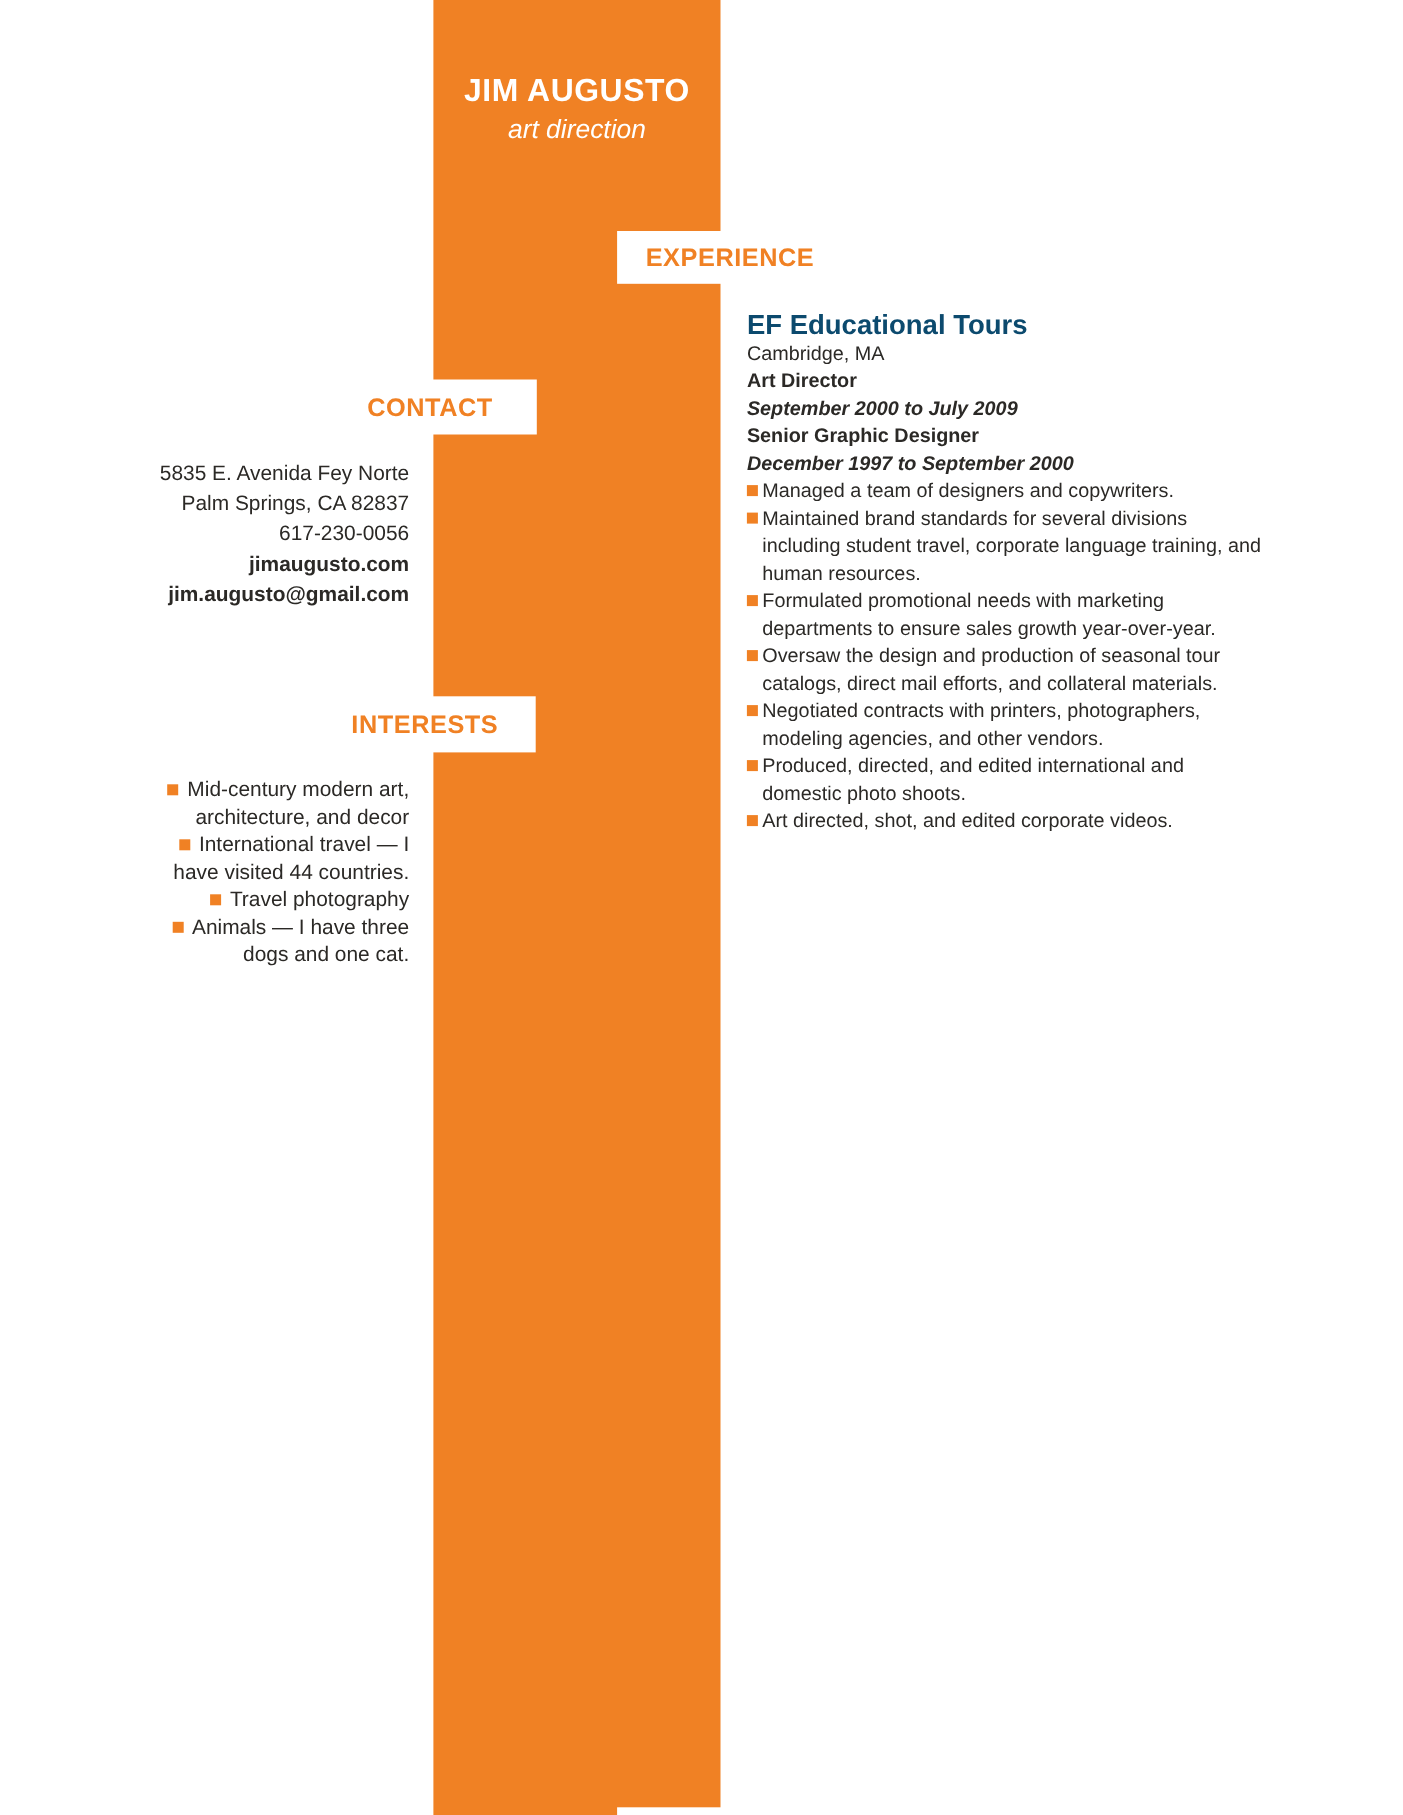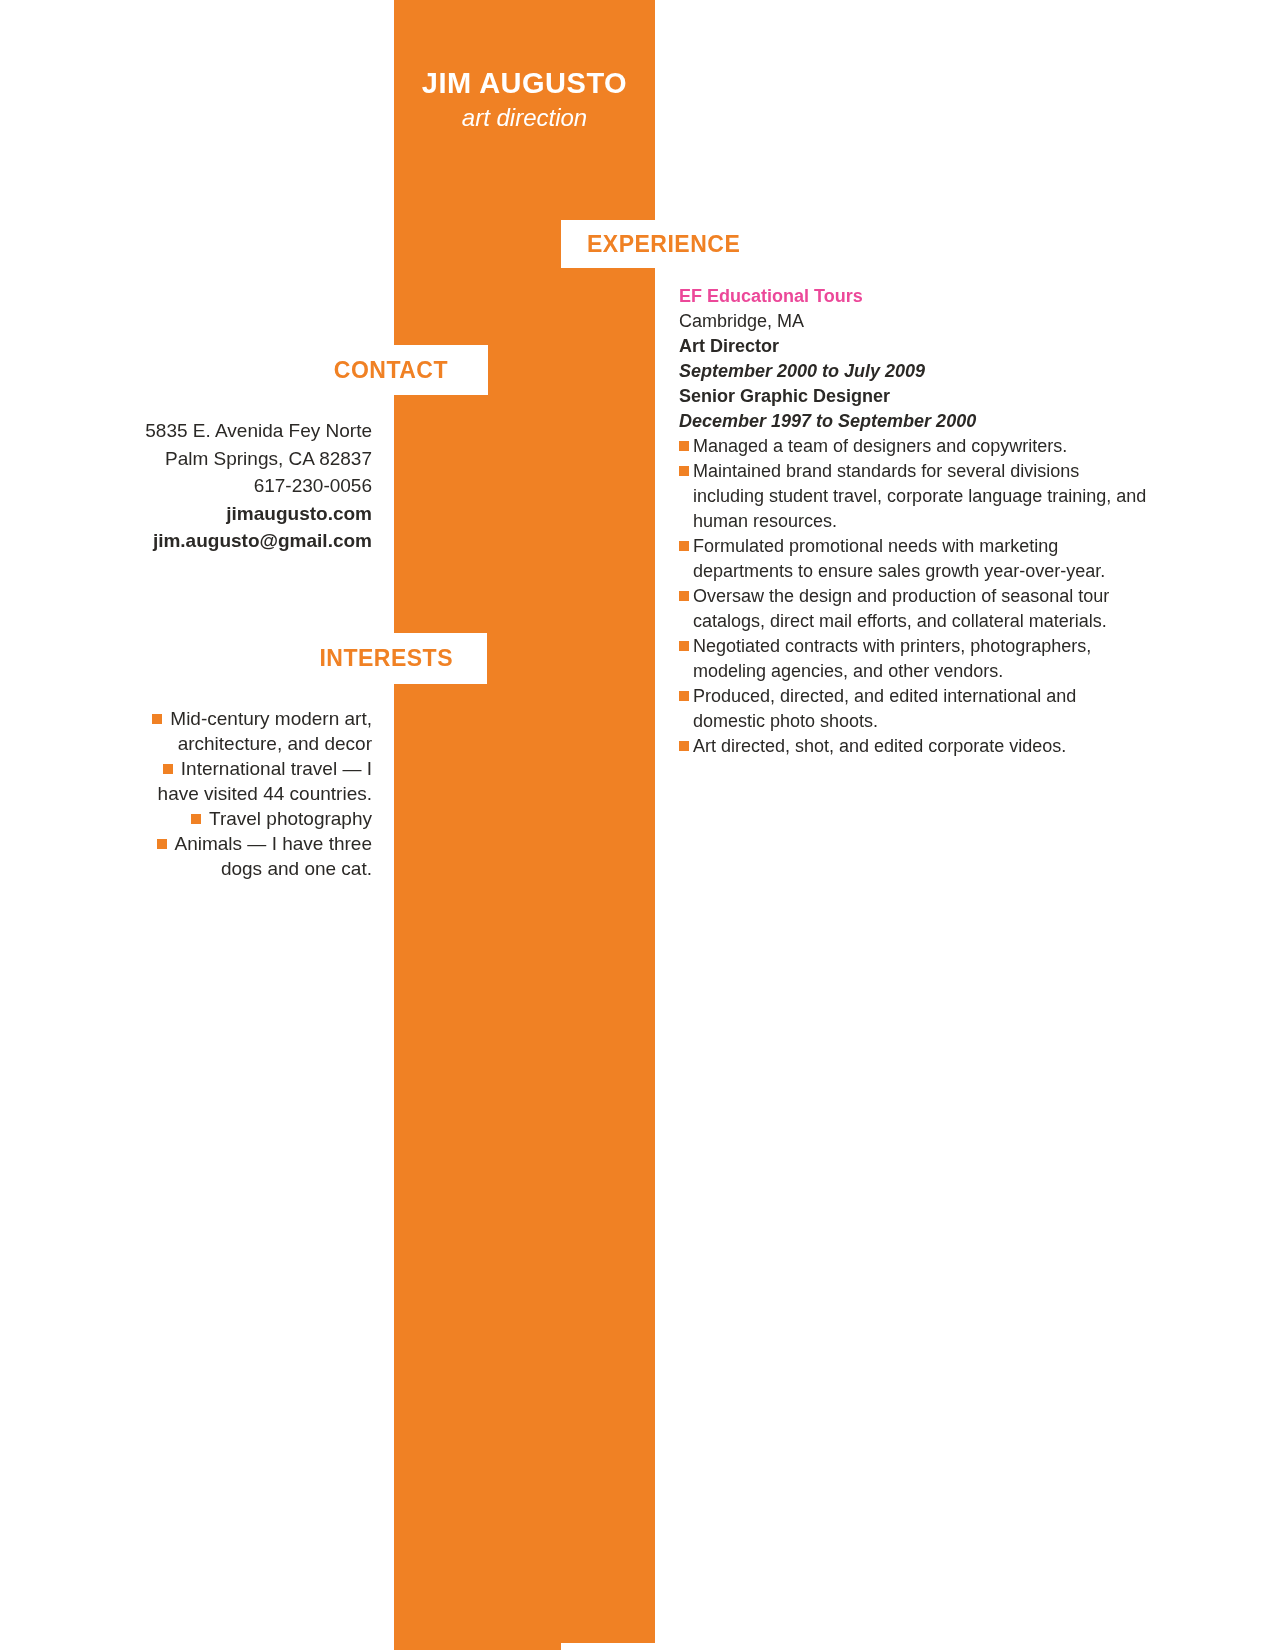--- a/index.html
+++ b/index.html
@@ -45,35 +45,35 @@
     display: flex;
     align-items: center;
   }
   .hbox .hlabel {
     color: #F08124;
     font-weight: bold;
     font-size: 23px;
     letter-spacing: 0.5px;
     white-space: nowrap;
   }
-  .hbox-experience { left: 561px; top: 220px; height: 48px; width: 204px; padding-left: 26px; }
+  .hbox-experience { left: 561px; top: 210px; height: 48px; width: 204px; padding-left: 26px; }
   .hbox-contact    { left: 318px; top: 345px; height: 50px; width: 130px; padding-right: 40px; justify-content: flex-end; }
   .hbox-interests  { left: 318px; top: 633px; height: 51px; width: 135px; padding-right: 34px; justify-content: flex-end; }
   
   .exp-col {
     position: absolute;
     left: 679px; top: 284px;
     width: 470px;
     font-size: 18px;
     line-height: 25px;
   }
   .company {
-    color: #ec4899;
+    color: #0c4a6e;
     font-weight: bold;
-    font-size: 18px;
+    font-size: 25px;
   }
   .role-title { font-weight: bold; }
   .role-dates { font-weight: bold; font-style: italic; }
   .bullets { list-style: none; margin: 0; padding: 0; }
   .bullets li { position: relative; padding-left: 14px; }
   .sq {
     display: inline-block;
     width: 10px; height: 10px;
     background: #F08124;
   }

